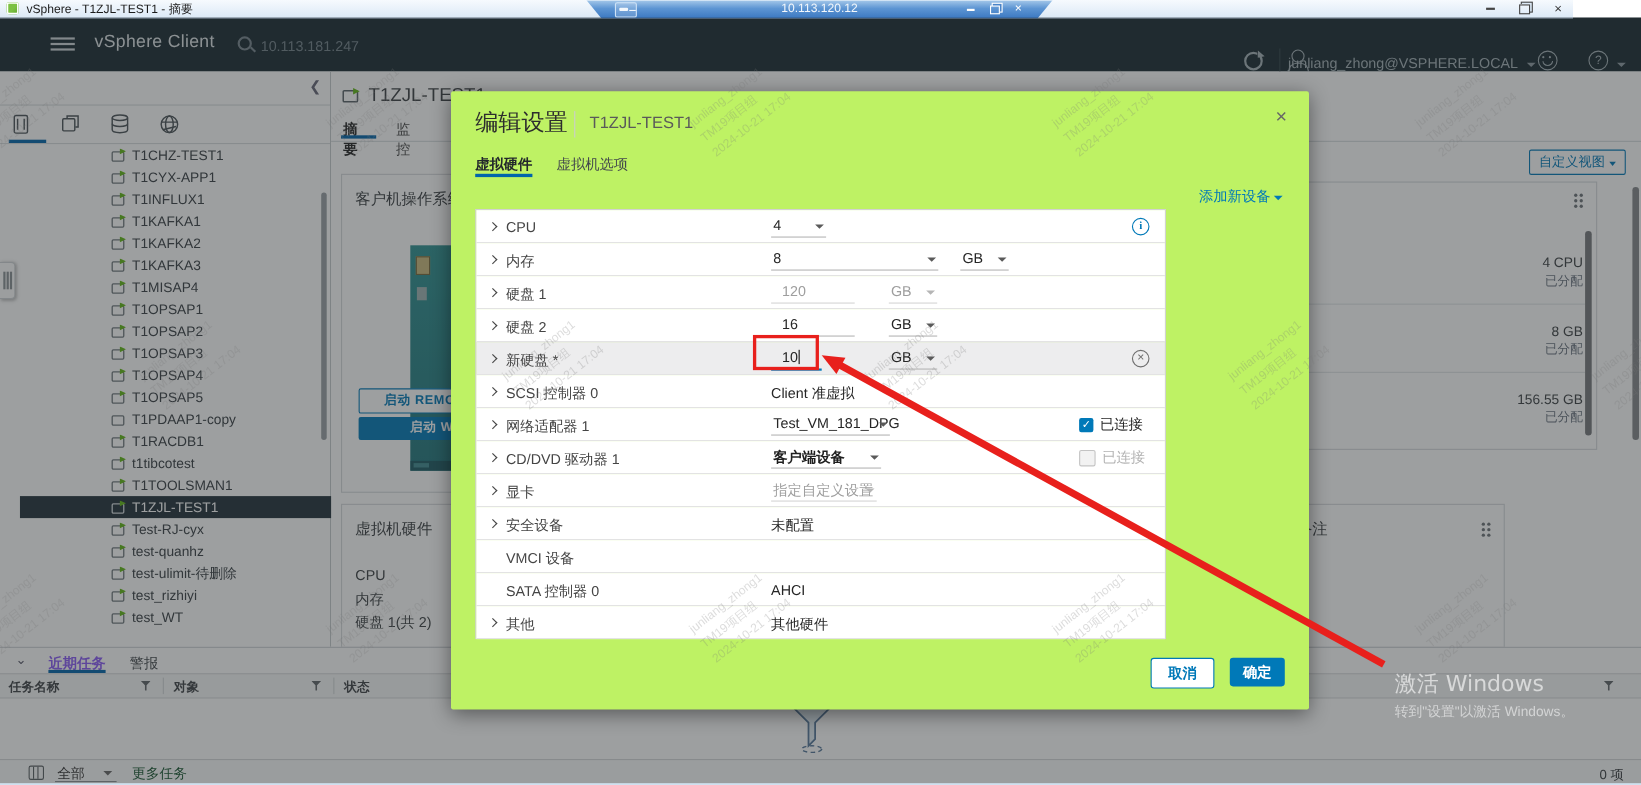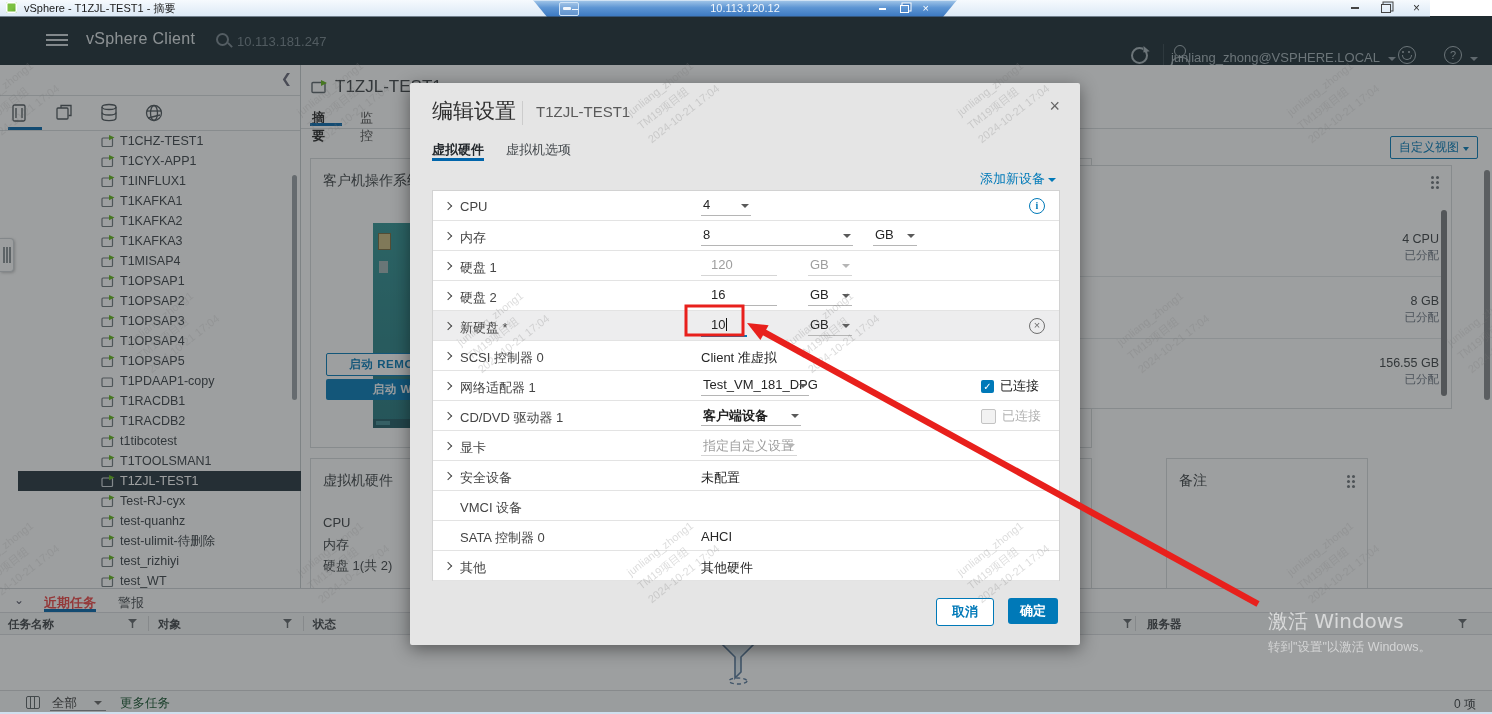--- a/index.html
+++ b/index.html
@@ -113,21 +113,21 @@
   .cap-line{position:absolute;left:10px;right:10px;height:1px;background:#e2e5e7;}
   .cap-scroll{position:absolute;right:4px;top:44px;width:6px;height:186px;background:#77797c;border-radius:3px;}
   .notes-card{left:865px;top:393px;width:200px;height:129px;}
   .drag-dots{position:absolute;width:3px;height:3px;background:#6e7479;border-radius:50%;
              box-shadow:5px 0 0 #6e7479,0 5px 0 #6e7479,5px 5px 0 #6e7479,0 10px 0 #6e7479,5px 10px 0 #6e7479;}
   .main-scroll{position:absolute;right:2px;top:105px;width:6px;height:230px;background:#85888b;border-radius:3px;}
 
   
   .tasks{position:absolute;left:0;top:588px;width:1492px;height:102px;background:#fff;border-top:1px solid #cfd3d6;}
   .tk-collapse{position:absolute;left:14px;top:4px;font-size:12px;color:#556;}
-  .tk-tab1{position:absolute;left:44px;top:5px;font-size:13px;font-weight:700;color:#ef4444;}
+  .tk-tab1{position:absolute;left:44px;top:5px;font-size:13px;font-weight:700;color:#8b5cf6;}
   .tk-tab2{position:absolute;left:118px;top:5px;font-size:13px;color:#44494d;}
   .tk-underline{position:absolute;left:44px;top:20px;width:52px;height:3px;background:#0065ab;}
   .tk-header{position:absolute;left:0;top:23px;width:100%;height:21px;background:#f6f7f7;border-top:1px solid #dadddf;border-bottom:1px solid #dadddf;}
   .tk-col{position:absolute;top:4px;font-size:11.5px;font-weight:700;color:#3f4347;}
   .tk-funnel{position:absolute;top:6px;width:9px;height:9px;background:#5f6468;
              clip-path:polygon(0 0,100% 0,58% 45%,58% 100%,42% 100%,42% 45%);}
   .tk-coldiv{position:absolute;top:3px;width:1px;height:15px;background:#d4d7d9;}
   .funnel-empty{position:absolute;left:716px;top:50px;}
 
   
@@ -138,21 +138,21 @@
   .st-all-caret{position:absolute;left:94px;top:10px;border-top-color:#666;}
   .st-all-line{position:absolute;left:50px;top:19px;width:56px;height:1px;background:#8d9194;}
   .st-more{position:absolute;left:120px;top:4px;font-size:12.5px;color:#14532d;}
   .st-count{position:absolute;right:16px;top:5px;font-size:12px;color:#3c4043;}
   .bottomstrip{position:absolute;left:0;top:712px;width:1492px;height:2px;background:#cfe0ef;}
 
   
   .overlay{position:absolute;left:0;top:16px;width:1492px;height:696px;background:rgba(42,45,48,.46);z-index:20;}
 
   
-  .dialog{position:absolute;left:410px;top:83px;width:670px;height:562px;background:#e5e5e5;z-index:30;
+  .dialog{position:absolute;left:410px;top:83px;width:780px;height:562px;background:#bef264;z-index:30;
           box-shadow:0 4px 18px rgba(0,0,0,.45);border-radius:2px;}
   .dlg-title{position:absolute;left:22px;top:14px;font-size:21px;color:#2d2d2d;}
   .dlg-vline{position:absolute;left:112px;top:18px;width:1px;height:24px;background:#ccc;}
   .dlg-vm{position:absolute;left:126px;top:20px;font-size:15px;color:#5a5a5a;}
   .dlg-close{position:absolute;right:20px;top:14px;font-size:18px;color:#666;line-height:18px;}
   .dlg-tab1{position:absolute;left:22px;top:58px;font-size:13px;font-weight:700;color:#23282c;}
   .dlg-tab2{position:absolute;left:96px;top:58px;font-size:13px;color:#44494d;}
   .dlg-tab-underline{position:absolute;left:22px;top:75px;width:52px;height:3px;background:#0065ab;}
   .dlg-add{position:absolute;right:24px;top:87px;font-size:13px;color:#0079b8;}
   .dlg-add .caret-dn{border-top-color:#0079b8;margin-left:3px;}
@@ -383,27 +383,20 @@
               <rect x="2" y="3" width="10.5" height="8.5" rx="1" fill="none" stroke="#70787d" stroke-width="1.2"></rect>
               <polygon points="9,0 14.5,2.6 9,5.2" fill="#61b715"></polygon>
             </svg></span>
           <span class="vm-label">T1RACDB1</span>
         </div>
         <div class="vm-item">
           <span class="vm-ico"><svg width="15" height="13" viewBox="0 0 15 13">
               <rect x="2" y="3" width="10.5" height="8.5" rx="1" fill="none" stroke="#70787d" stroke-width="1.2"></rect>
               <polygon points="9,0 14.5,2.6 9,5.2" fill="#61b715"></polygon>
             </svg></span>
-          <span class="vm-label">T1RACDB2</span>
-        </div>
-        <div class="vm-item">
-          <span class="vm-ico"><svg width="15" height="13" viewBox="0 0 15 13">
-              <rect x="2" y="3" width="10.5" height="8.5" rx="1" fill="none" stroke="#70787d" stroke-width="1.2"></rect>
-              <polygon points="9,0 14.5,2.6 9,5.2" fill="#61b715"></polygon>
-            </svg></span>
           <span class="vm-label">t1tibcotest</span>
         </div>
         <div class="vm-item">
           <span class="vm-ico"><svg width="15" height="13" viewBox="0 0 15 13">
               <rect x="2" y="3" width="10.5" height="8.5" rx="1" fill="none" stroke="#70787d" stroke-width="1.2"></rect>
               <polygon points="9,0 14.5,2.6 9,5.2" fill="#61b715"></polygon>
             </svg></span>
           <span class="vm-label">T1TOOLSMAN1</span>
         </div>
         <div class="vm-item sel">

